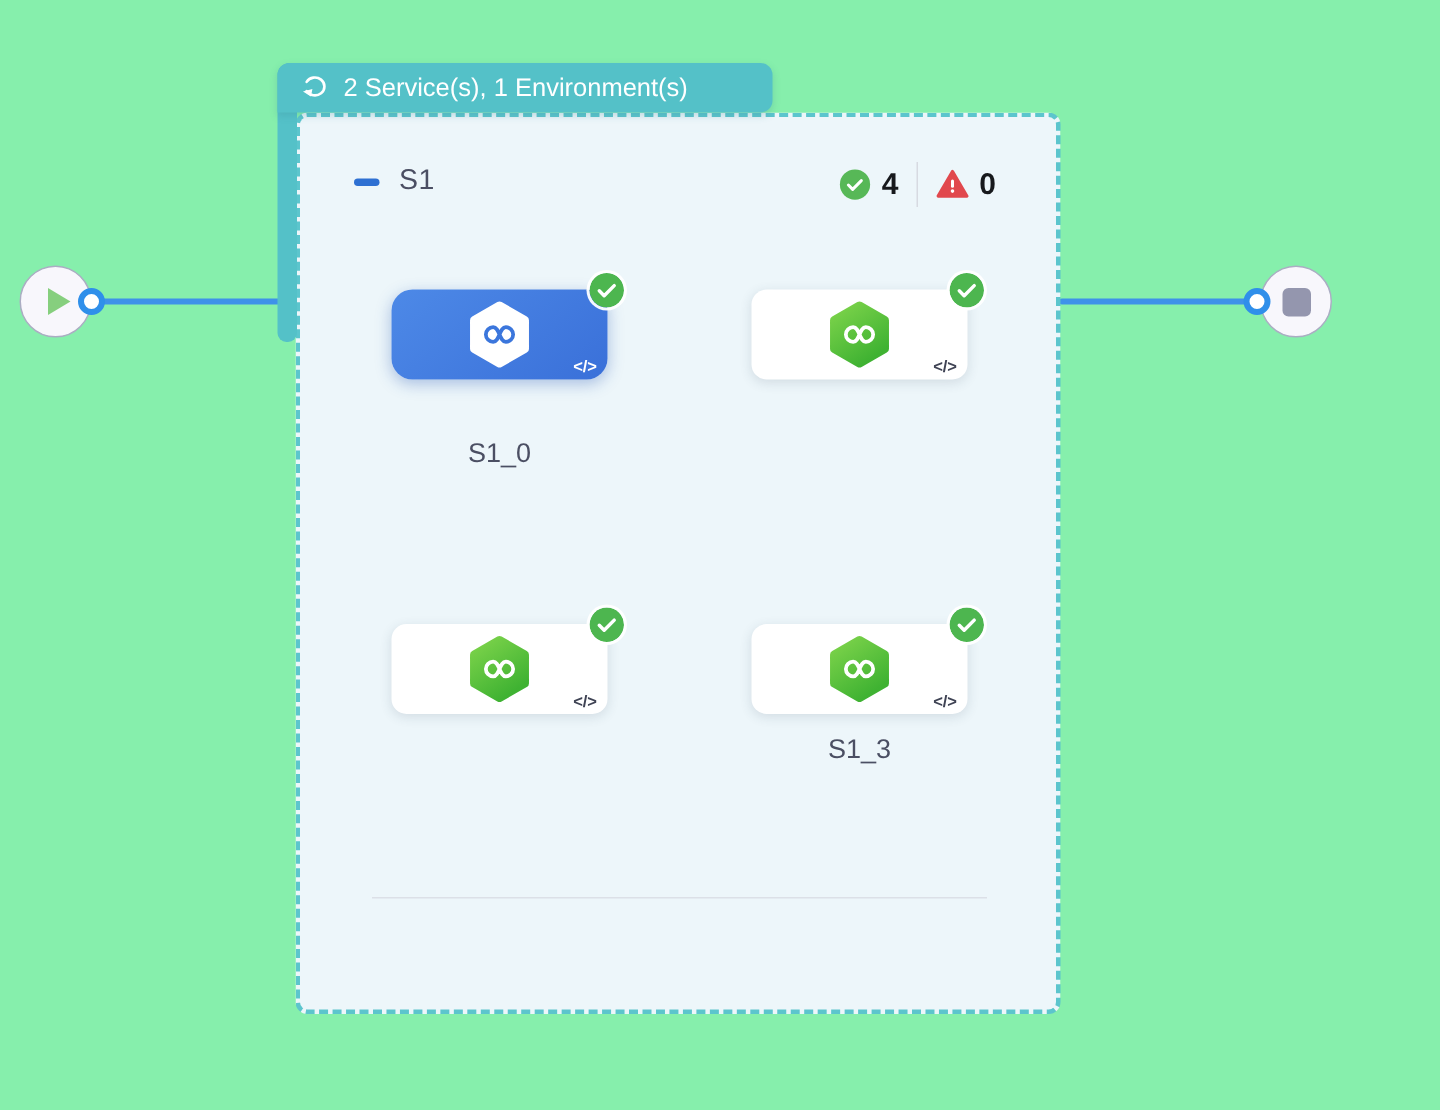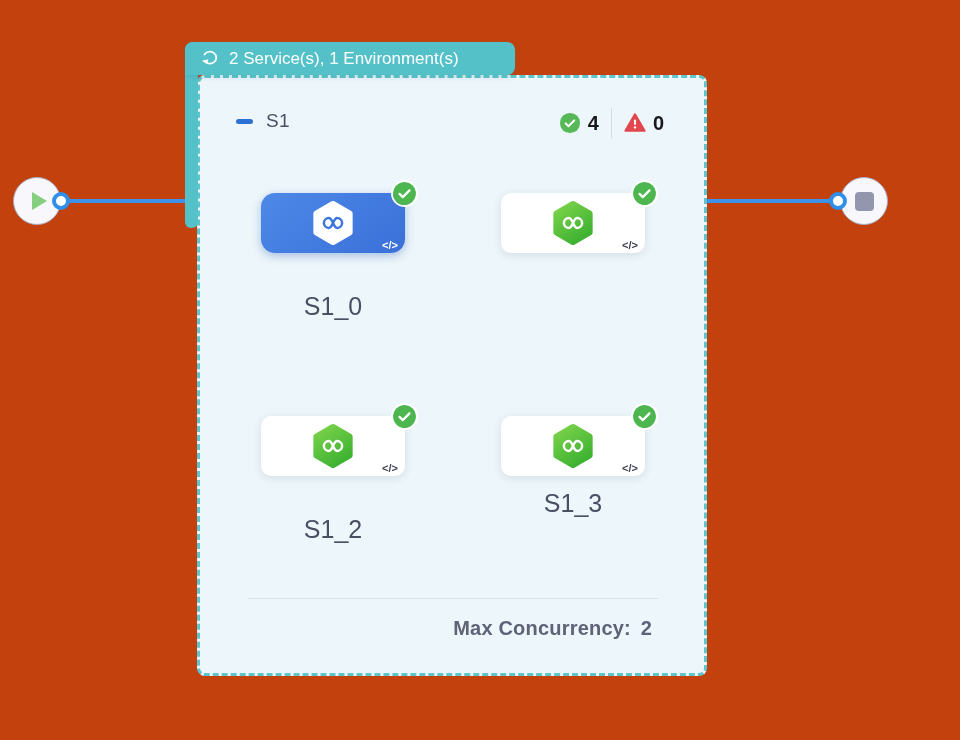--- a/index.html
+++ b/index.html
@@ -1,21 +1,21 @@
 <!DOCTYPE html>
 <html><head>
 <meta charset="utf-8">
 <style>
   * { margin: 0; padding: 0; box-sizing: border-box; }
   html,body { width: 960px; height: 740px; }
   body { font-family: "Liberation Sans", sans-serif; }
 
   .canvas {
     position: relative; width: 960px; height: 740px;
-    background: #c2410c; overflow: hidden;
+    background: #86efac; overflow: hidden;
   }
 
   
   .node-circle {
     position: absolute; width: 48px; height: 48px; border-radius: 50%;
     background: #f8f7fc; border: 1.5px solid #abadc3;
     display: flex; align-items: center; justify-content: center;
   }
   .start-node { left: 13px; top: 177px; }
   .end-node   { left: 840px; top: 177px; }
@@ -101,21 +101,21 @@
     border-radius: 50%; box-shadow: 0 0 0 2px rgba(255,255,255,0.95);
   }
   .code-glyph {
     position: absolute; right: 7px; bottom: 2px;
     font-size: 11px; font-weight: 700; color: #3f4354; letter-spacing: 0px;
   }
   .iter-card.primary .code-glyph { color: #ffffff; }
 
   .iter-label {
     position: absolute; width: 144px; text-align: center;
-    font-size: 25px; color: #4b4f63;
+    font-size: 18px; color: #4b4f63;
   }
   .label-0 { left: 61px;  top: 214px; }
   .label-1 { left: 301px; top: 214px; }
   .label-2 { left: 61px;  top: 437px; }
   .label-3 { left: 301px; top: 411px; }
 
   
   .footer-divider {
     position: absolute; left: 48px; top: 520px; width: 410px; height: 1px;
     background: #dce0e7;
@@ -233,23 +233,18 @@
         <path d="M14.5 24 C14.5 21.2 16.8 18.9 19.6 18.9 C24 18.9 24 29.1 28.4 29.1 C31.2 29.1 33.5 26.8 33.5 24 C33.5 21.2 31.2 18.9 28.4 18.9 C24 18.9 24 29.1 19.6 29.1 C16.8 29.1 14.5 26.8 14.5 24 Z" fill="none" stroke="#ffffff" stroke-width="2.6" stroke-linecap="round"></path>
       </svg>
       <svg class="card-check" viewBox="0 0 24 24">
         <circle cx="12" cy="12" r="12" fill="#4db64f"></circle>
         <path d="M6.8 12.4 l3.4 3.4 l7-7" fill="none" stroke="#ffffff" stroke-width="2.4" stroke-linecap="round" stroke-linejoin="round"></path>
       </svg>
       <span class="code-glyph">&lt;/&gt;</span>
     </div>
 
     <div class="iter-label label-0">S1_0</div>
-    <div class="iter-label label-2">S1_2</div>
     <div class="iter-label label-3">S1_3</div>
 
     <div class="footer-divider"></div>
-    <div class="max-concurrency">
-      <span>Max Concurrency:</span>
-      <span>2</span>
-    </div>
 
   </div>
 </div>
 
 </body></html>

